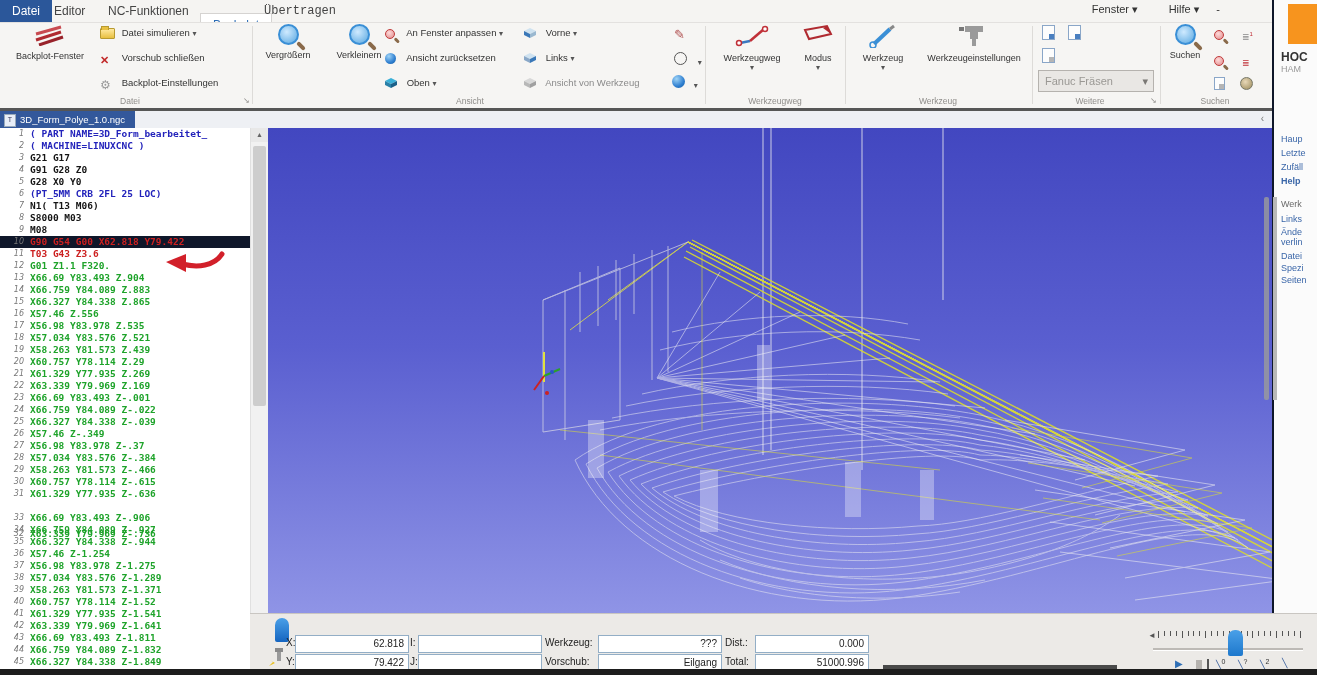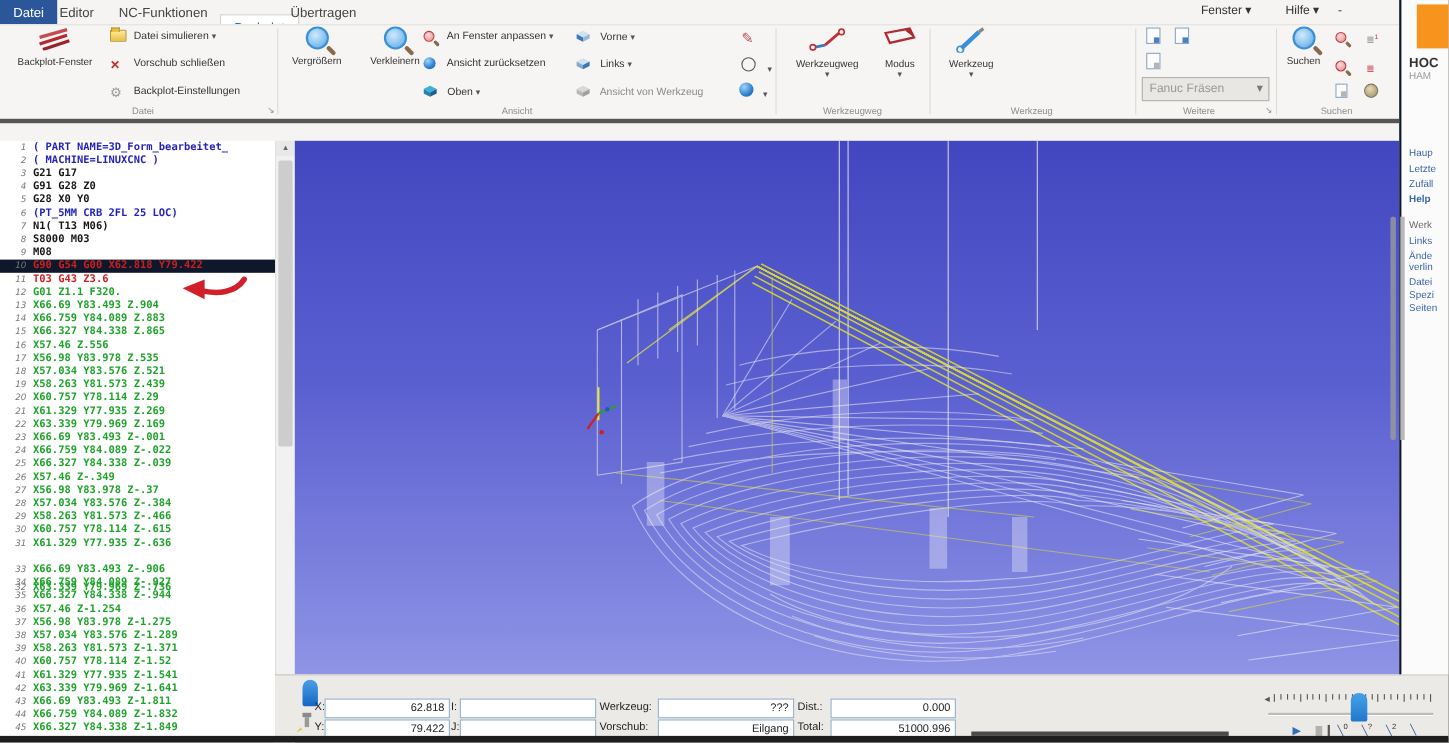--- a/index.html
+++ b/index.html
@@ -110,21 +110,21 @@
 </head>
 <body>
 
 <div class="screen">
 
   <div class="tabs-row">
     <div class="mtab filetab" style="left:0;">Datei</div>
     <div class="mtab" style="left:42px;">Editor</div>
     <div class="mtab" style="left:96px;">NC-Funktionen</div>
     <div class="mtab active" style="left:200px;margin-top:13px;">Backplot</div>
-    <div class="mtab" style="left:252px;">Übertragen</div>
+    <div class="mtab" style="left:252px;font-family:Liberation Mono, monospace;">Übertragen</div>
     <div class="winmenu nowrap">
       <span><span>Fenster</span> ▾</span>
       <span><span>Hilfe</span> ▾</span>
       <span>-</span>
     </div>
   </div>
 
   <div class="ribbon"></div>
   <div class="ribbon-bottom"></div>
 
@@ -255,20 +255,33 @@
     <span>
       <svg width="30" height="24">
           <path d="M6,20 L22,5" stroke="#3a8fd6" stroke-width="4" fill="none"></path>
       <circle cx="5" cy="21" r="3" fill="none" stroke="#3a8fd6" stroke-width="1.5"></circle>
           <path d="M22,5 L26,2" stroke="#888" stroke-width="3"></path>
         </svg>
     </span>
     <div class="lbl">Werkzeug</div>
     <div class="drop">▾</div>
   </div>
+  <div class="bigbtn" style="left:918px;top:24px;width:112px;">
+    <span>
+      <svg width="34" height="24">
+          <g fill="#9a9a9a">
+            <rect x="8" y="2" width="18" height="6"></rect>
+            <rect x="13" y="8" width="8" height="7"></rect>
+            <rect x="15" y="15" width="4" height="7"></rect>
+            <rect x="2" y="3" width="5" height="4" fill="#777"></rect>
+          </g>
+        </svg>
+    </span>
+    <div class="lbl">Werkzeugeinstellungen</div>
+  </div>
   <div class="glabel" style="left:868px;width:140px;">Werkzeug</div>
   <div class="gsep" style="left:1032px;"></div>
 
   <div class="abs" style="left:1042px;top:25px;"><span class="filedoc"></span></div>
   <div class="abs" style="left:1068px;top:25px;"><span class="filedoc"></span></div>
   <div class="abs" style="left:1042px;top:48px;"><span class="filedoc gray"></span></div>
   <div class="combo" style="left:1038px;top:70px;width:102px;height:20px;">
     <span>Fanuc Fräsen</span><span class="carr">▾</span>
   </div>
   <div class="glabel" style="left:1032px;width:116px;">Weitere</div>
@@ -282,20 +295,27 @@
   <div class="abs" style="left:1214px;top:26px;"><span class="mag small red"></span></div>
   <div class="abs" style="left:1242px;top:26px;"><span style="font-size:9px;color:#888;">≣<sup style="color:#c03038;font-size:6px;">1</sup></span></div>
   <div class="abs" style="left:1214px;top:52px;"><span class="mag small red"></span></div>
   <div class="abs" style="left:1242px;top:52px;"><span style="font-size:9px;color:#c03038;">≣</span></div>
   <div class="abs" style="left:1214px;top:76px;"><span class="filedoc gray" style="width:9px;height:11px;"></span></div>
   <div class="abs" style="left:1240px;top:76px;">
     <span style="display:inline-block;width:11px;height:11px;border-radius:50%;background:radial-gradient(circle at 40% 35%,#e8d8b8,#9a8a5a);border:1px solid #776;"></span>
   </div>
   <div class="glabel" style="left:1165px;width:100px;">Suchen</div>
 
+  <div class="doc-tabbar">
+    <div class="doc-tab">
+      <span class="dicon">T</span>
+      <span>3D_Form_Polye_1.0.ngc</span>
+    </div>
+    <div class="tab-scroll">‹</div>
+  </div>
 
   <div class="editor">
     <div id="code-lines">
         <div class="code-line c-comment" style="top: 0px;">
           <span class="ln">1</span>
           <span class="tx">( PART NAME=3D_Form_bearbeitet_</span>
         </div>
         <div class="code-line c-comment" style="top: 12px;">
           <span class="ln">2</span>
           <span class="tx">( MACHINE=LINUXCNC )</span>

